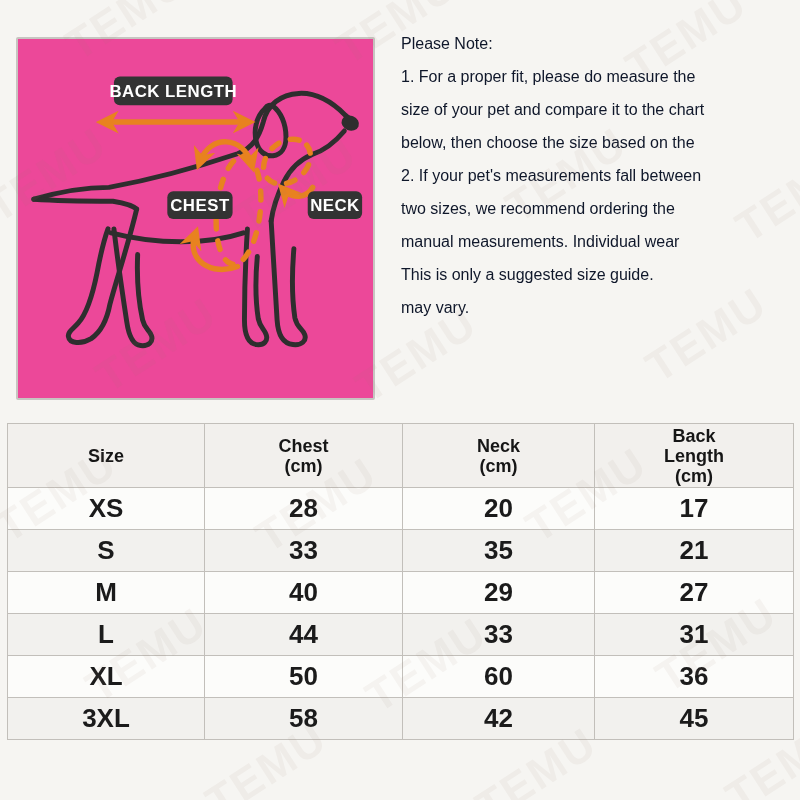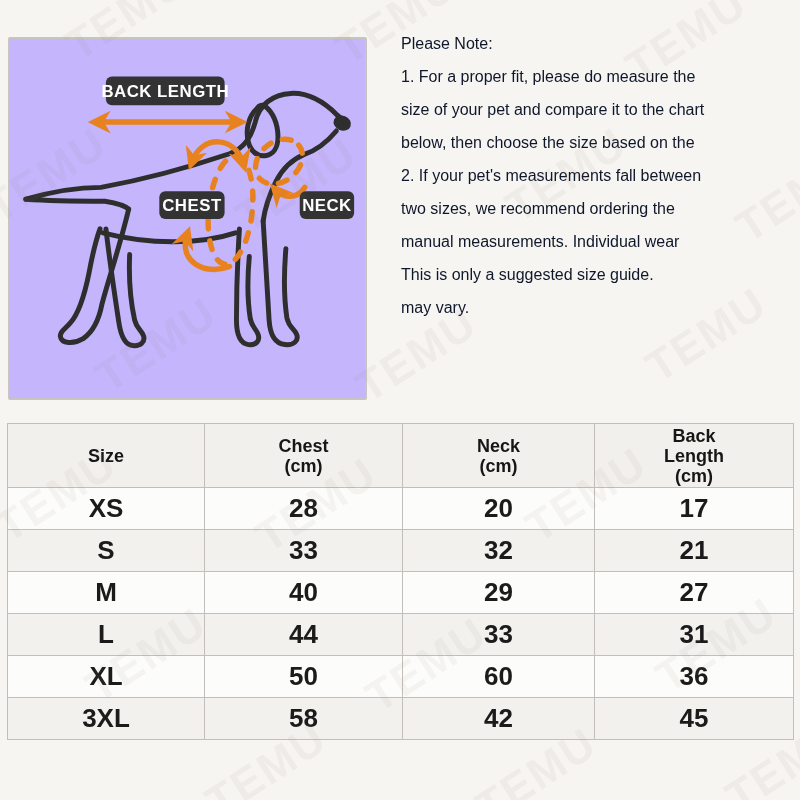--- a/index.html
+++ b/index.html
@@ -20,23 +20,23 @@
     font-size: 44px;
     letter-spacing: 2px;
     color: rgba(150, 128, 110, 0.07);
     transform: rotate(-33deg);
     white-space: nowrap;
   }
 
   
   .diagram-box {
     position: absolute;
-    left: 8px; top: 37px;
+    left: 16px; top: 37px;
     width: 359px; height: 363px;
-    background: #c4b5fd;
+    background: #ec4899;
     border: 2px solid #c7c5c1;
     border-radius: 2px;
     z-index: 1;
   }
   .diagram-box svg { display: block; width: 100%; height: 100%; }
   .diagram-label-text {
     font-family: "Liberation Sans", sans-serif;
     font-weight: bold;
     font-size: 17px;
     letter-spacing: 0.5px;
@@ -194,21 +194,21 @@
   <tbody>
     <tr>
       <td>XS</td>
       <td>28</td>
       <td>20</td>
       <td>17</td>
     </tr>
     <tr>
       <td>S</td>
       <td>33</td>
-      <td>32</td>
+      <td>35</td>
       <td>21</td>
     </tr>
     <tr>
       <td>M</td>
       <td>40</td>
       <td>29</td>
       <td>27</td>
     </tr>
     <tr>
       <td>L</td>

